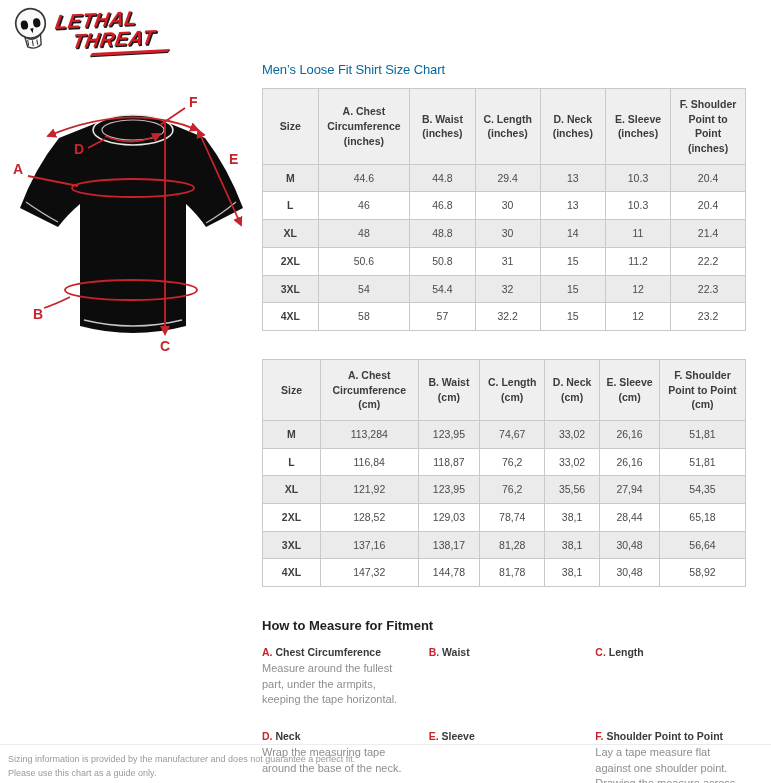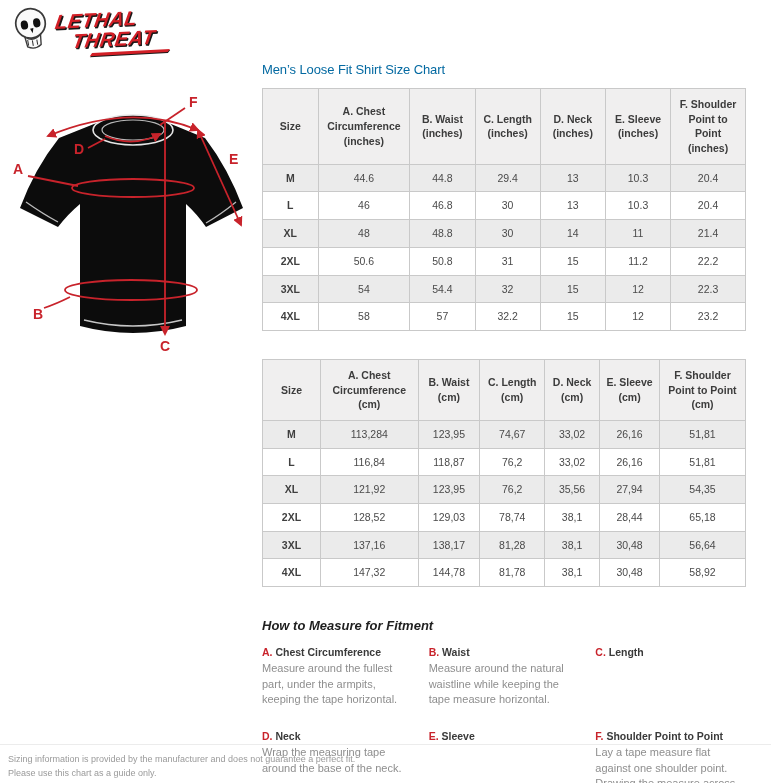--- a/index.html
+++ b/index.html
@@ -27,21 +27,21 @@
 
   table { width: 100%; border-collapse: collapse; table-layout: fixed; }
   th, td { border: 1px solid #c9c9c9; text-align: center; vertical-align: middle;
     font-size: 10.5px; color: #4a4a4a; padding: 6px 4px; line-height: 1.4; font-weight: normal; }
   thead th { background: #f0efef; font-weight: bold; color: #3c3c3c; padding: 8px 5px; }
   tbody tr:nth-child(odd) { background: #ebebeb; }
   tbody th { font-weight: bold; color: #3f3f3f; }
   .table-cm { margin-top: 28px; }
 
   
-  .measure-title { font-size: 13px; font-weight: bold; color: #1f1f1f; margin-top: 31px; font-style: italic; }
+  .measure-title { font-size: 13px; font-weight: bold; color: #1f1f1f; margin-top: 31px; }
   .measure-grid { margin-top: 13px; display: grid; grid-template-columns: repeat(3, 1fr);
     column-gap: 16px; row-gap: 22px; }
   .m-head { font-size: 10.5px; font-weight: bold; color: #3a3a3a; margin-bottom: 3px; }
   .m-letter { color: #c8232b; }
   .m-desc { font-size: 11px; color: #8e8e8e; line-height: 1.42; }
 
   
   .divider { position: absolute; left: 0; top: 744px; width: 771px; border-top: 1px solid #ececec; }
   .footer { position: absolute; left: 8px; top: 753px; font-size: 9px; color: #9a9a9a; line-height: 1.55; }
 </style>
@@ -263,21 +263,20 @@
       </table>
 
     <div class="measure-title">How to Measure for Fitment</div>
     <div class="measure-grid">
         <div>
           <div class="m-head"><span class="m-letter">A. </span>Chest Circumference</div>
           <div class="m-desc">Measure around the fullest part, under the armpits, keeping the tape horizontal.</div>
         </div>
         <div>
           <div class="m-head"><span class="m-letter">B. </span>Waist</div>
-          <div class="m-desc">Measure around the natural waistline while keeping the tape measure horizontal.</div>
         </div>
         <div>
           <div class="m-head"><span class="m-letter">C. </span>Length</div>
         </div>
         <div>
           <div class="m-head"><span class="m-letter">D. </span>Neck</div>
           <div class="m-desc">Wrap the measuring tape around the base of the neck.</div>
         </div>
         <div>
           <div class="m-head"><span class="m-letter">E. </span>Sleeve</div>

